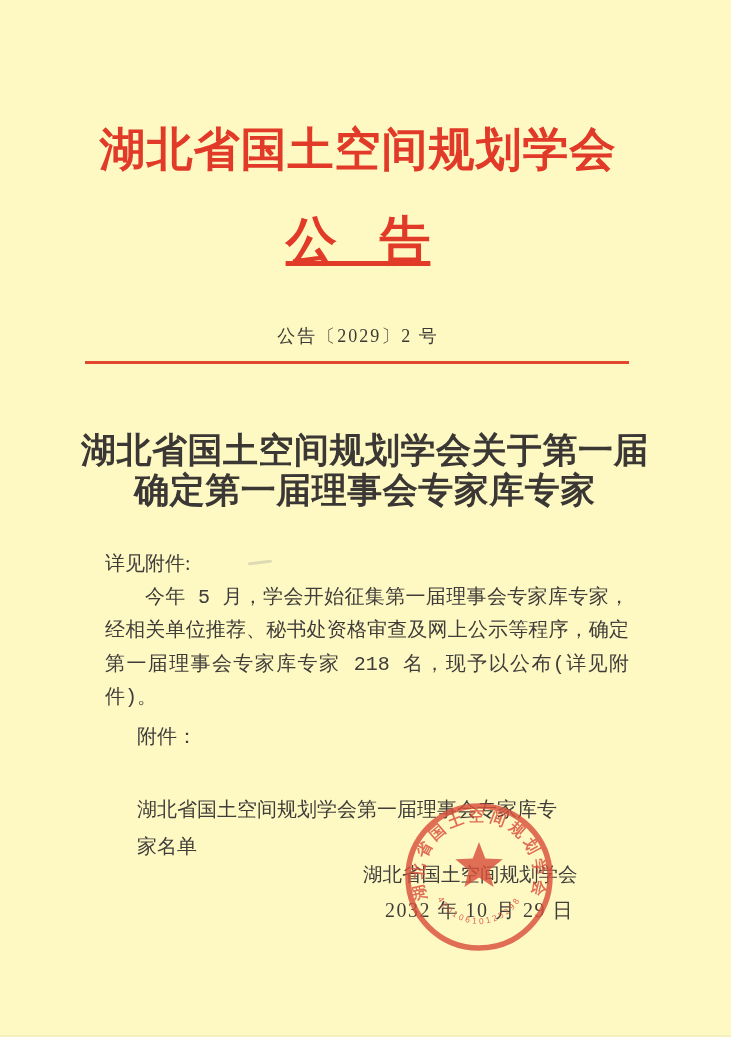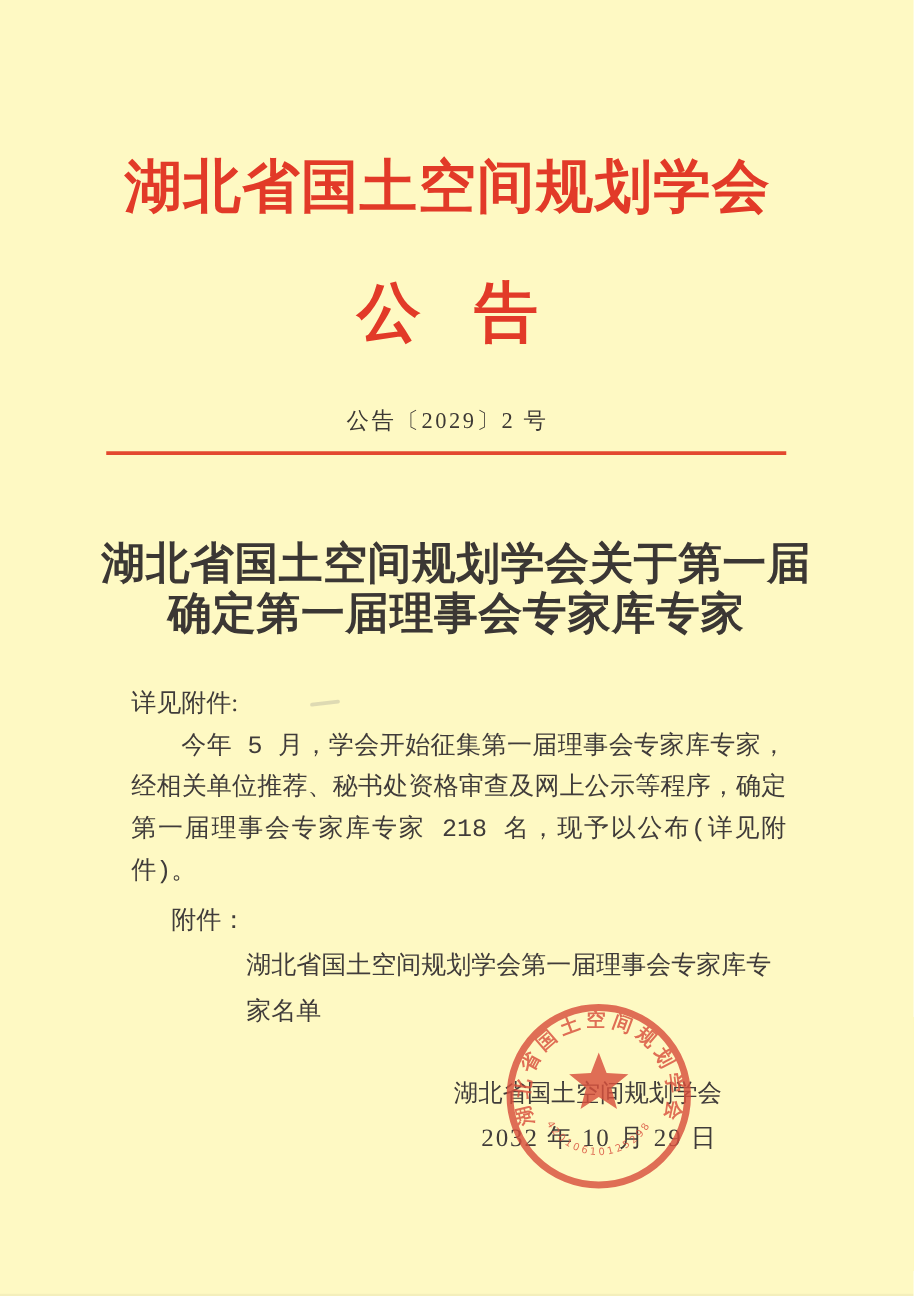--- a/index.html
+++ b/index.html
@@ -28,28 +28,29 @@
     margin: 0;
     text-align: center;
     font-size: 46px;
     font-weight: bold;
     letter-spacing: 1px;
     color: var(--title-red);
     line-height: 1.15;
   }
   .doc-type {
     position: absolute;
-    top: 222px; left: 0;
+    top: 212px; left: 0;
     width: 716px;
     text-align: center;
     font-size: 51px;
     font-weight: bold;
     word-spacing: 30px;
     color: var(--title-red);
     line-height: 1.15;
+    text-decoration: underline;
   }
   .doc-number {
     position: absolute;
     top: 324px; left: 0;
     width: 716px;
     text-align: center;
     font-size: 18px;
     letter-spacing: 2px;
     color: var(--ink);
   }
@@ -87,20 +88,21 @@
     font-family: Liberation Mono, monospace;
   }
   .attachment {
     position: absolute;
     top: 718px; left: 137px;
     width: 500px;
     display: flex;
     font-size: 20px;
     line-height: 37px;
     color: #403c3a;
+    flex-direction: column;
   }
   .attachment-label { flex: none; }
   .attachment-text { width: 438px; margin-top: 36px; }
 
   .signature {
     position: absolute;
     top: 861px; left: 363px;
     font-size: 19.5px;
     color: #403c3a;
     white-space: nowrap;

